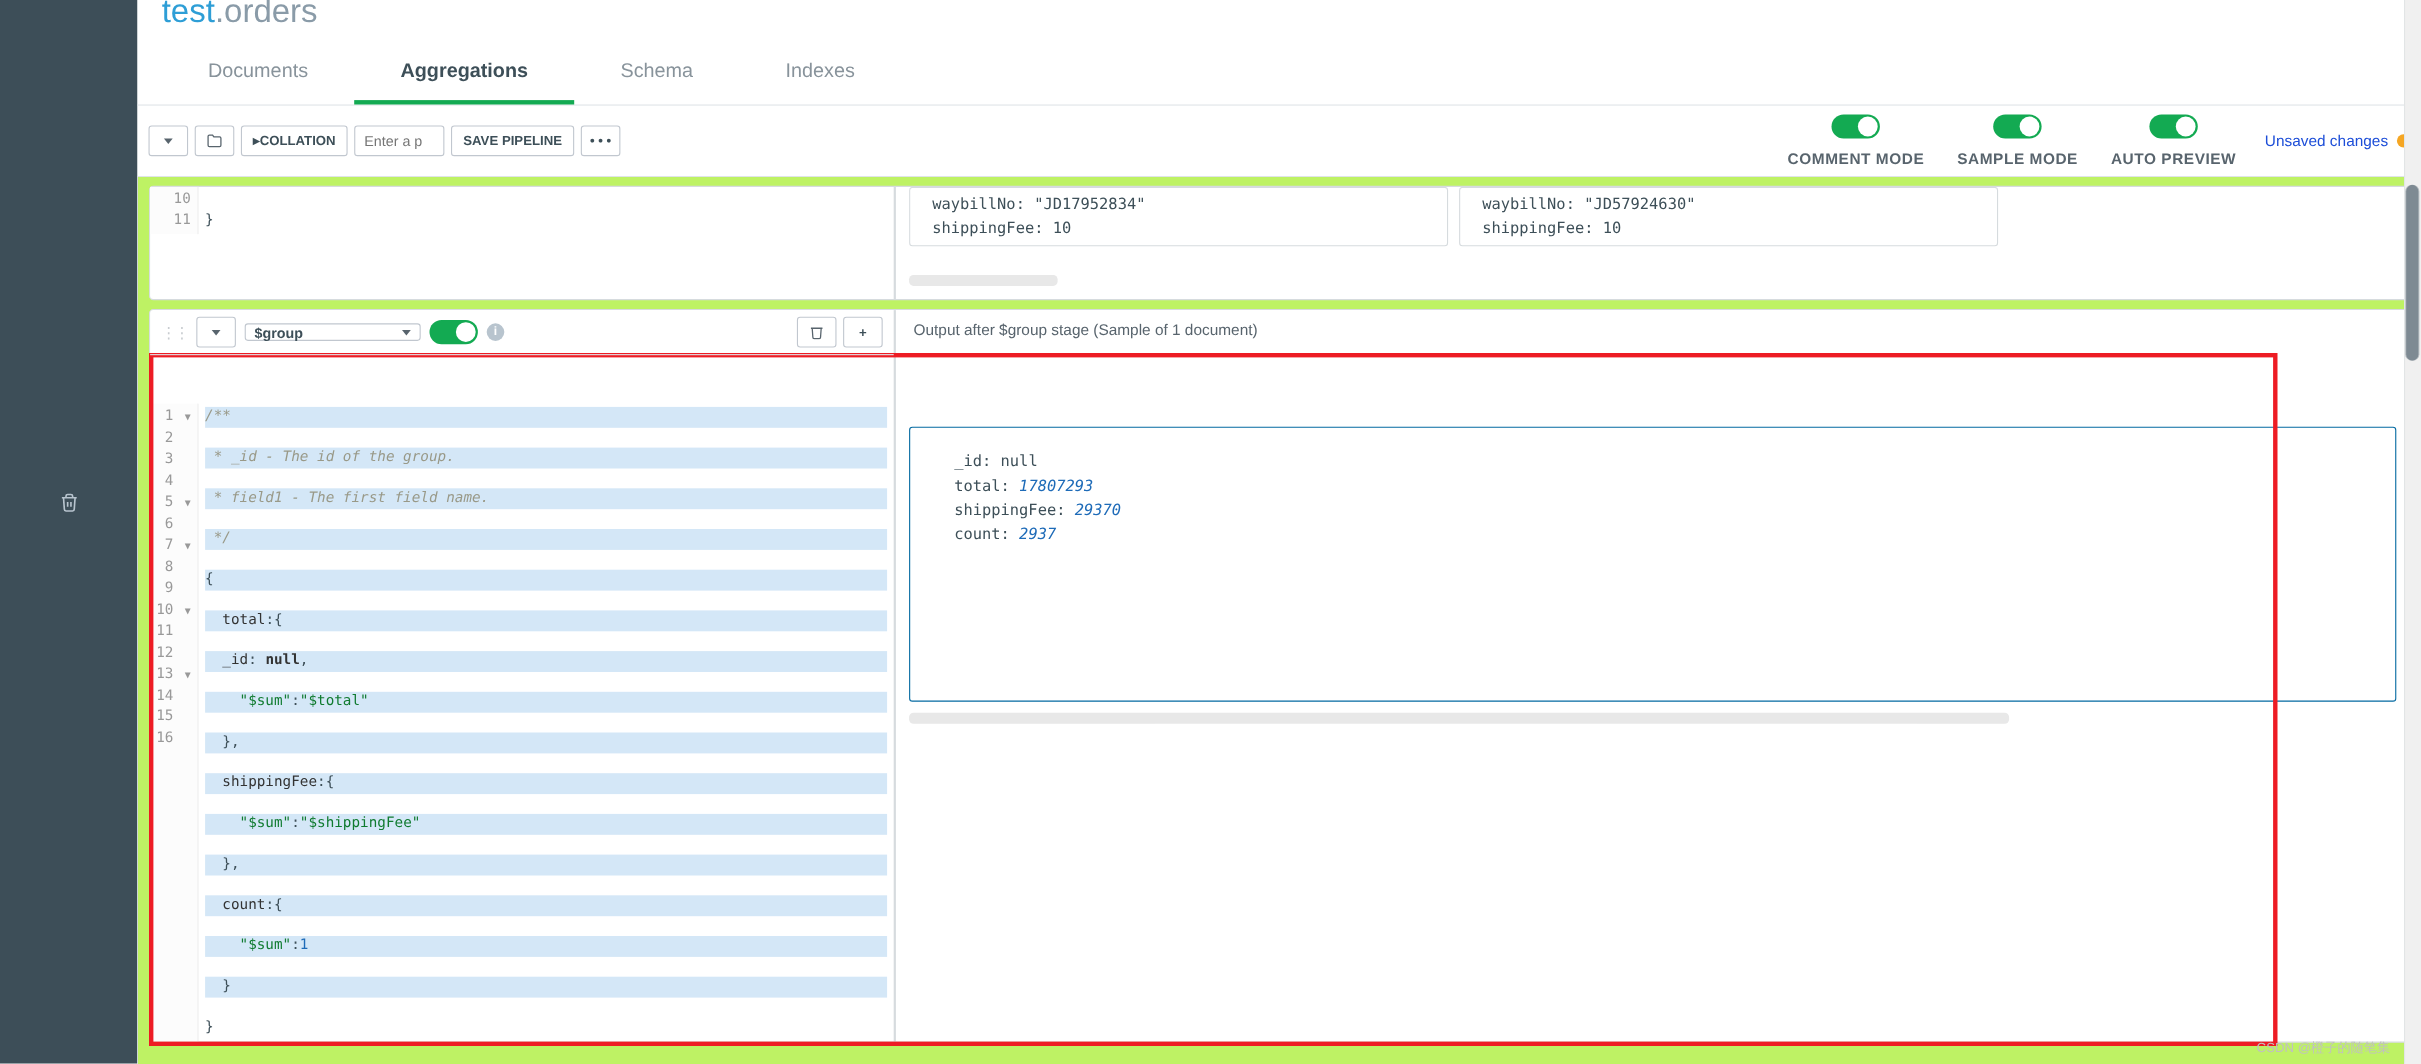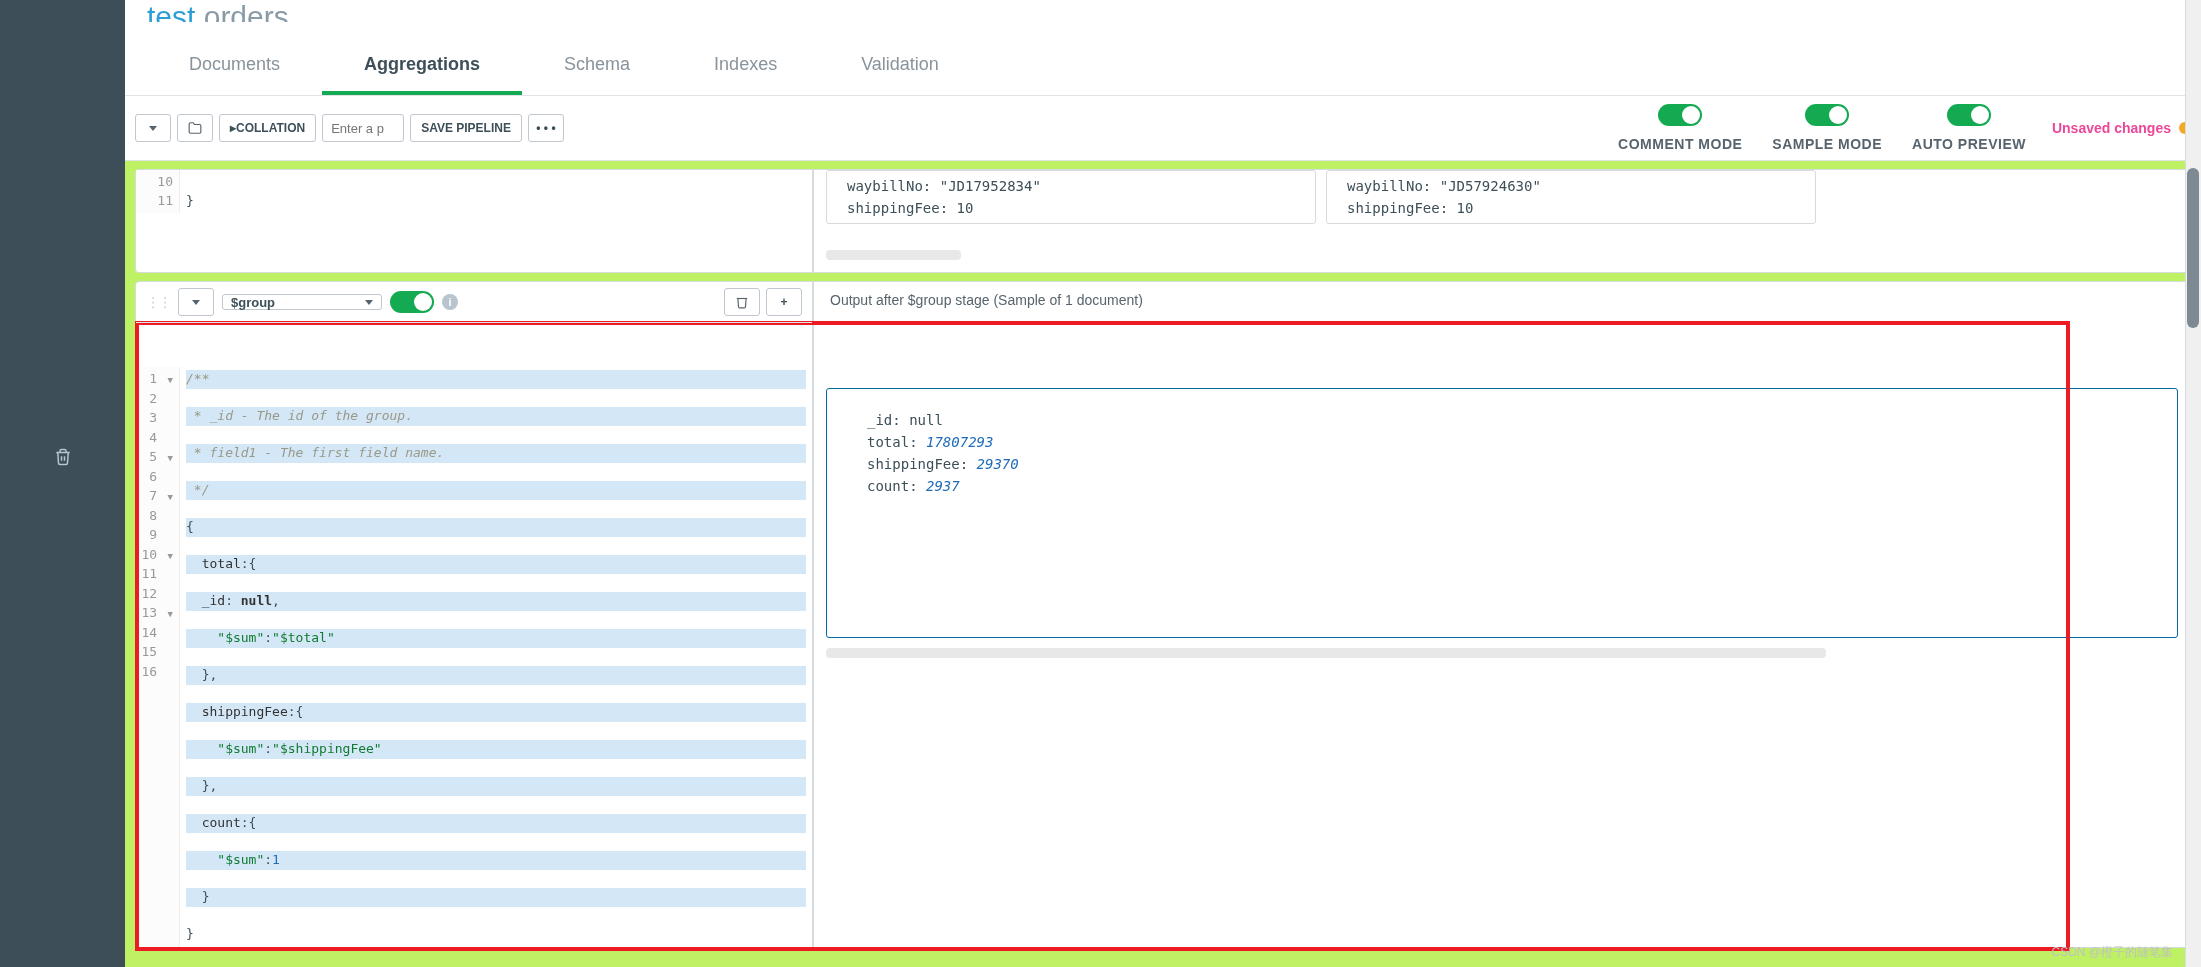--- a/index.html
+++ b/index.html
@@ -1,21 +1,21 @@
 <!DOCTYPE html>
 <html><head>
 <meta charset="utf-8">
 <style>
 * { box-sizing: border-box; margin: 0; padding: 0; }
 body { font-family: -apple-system, "Segoe UI", Helvetica, Arial, sans-serif; background: #fff; color: #3d4f58; font-size: 13px; overflow: hidden; }
 .app { display: flex; height: 967px; width: 2201px; }
 .left-rail { width: 125px; background: #3d4e58; flex-shrink: 0; position: relative; }
 .trash { position: absolute; bottom: 498px; left: 50%; transform: translateX(-50%); color: #b8c4ce; }
 .main { flex: 1; background: #fff; display: flex; flex-direction: column; position: relative; }
-.header { padding: 0 22px; display: flex; align-items: flex-start; justify-content: space-between; height: 22px; overflow: hidden; }
+.header { padding: 0 22px; display: flex; align-items: center; justify-content: space-between; height: 22px; overflow: hidden; }
 .ns { font-size: 30px; font-weight: 300; color: #8a9ba8; }
 .ns .db { color: #2e9ed6; }
 .stats { display: flex; gap: 18px; align-items: baseline; font-family: Menlo, Consolas, monospace; }
 .stat-group { display: flex; align-items: baseline; gap: 10px; }
 .stat-label { font-size: 11px; letter-spacing: 1px; color: #58646d; text-transform: uppercase; font-weight: 600; }
 .stat-big { font-size: 30px; color: #3d4f58; font-weight: 300; }
 .stat-small { font-size: 17px; color: #a8b3bb; }
 .divider-v { width: 1px; height: 30px; background: #d6dbde; margin: 0 8px; }
 .tabs { display: flex; border-bottom: 1px solid #e0e4e8; padding: 0 22px; margin-top: 18px; }
 .tab { padding: 14px 42px 16px; font-size: 18px; color: #88939b; cursor: pointer; border-bottom: 4px solid transparent; font-weight: 500; }
@@ -23,21 +23,21 @@
 .toolbar { display: flex; align-items: center; gap: 6px; padding: 8px 10px; border-bottom: 1px solid #e0e4e8; }
 .btn { border: 1px solid #c1c7cf; background: #fff; border-radius: 3px; height: 28px; display: inline-flex; align-items: center; justify-content: center; padding: 0 10px; cursor: pointer; font-size: 12px; color: #3d4f58; font-weight: 600; }
 .btn.icon-only { padding: 0; width: 36px; }
 .caret-down { width: 0; height: 0; border-left: 4px solid transparent; border-right: 4px solid transparent; border-top: 5px solid #58646d; }
 .input { border: 1px solid #c1c7cf; border-radius: 3px; height: 28px; padding: 0 8px; width: 82px; font-size: 13px; color: #888; }
 .toolbar-spacer { flex: 1; }
 .toggle-group { display: flex; align-items: center; gap: 10px; margin-left: 24px; flex-direction: column; }
 .toggle { width: 44px; height: 22px; border-radius: 11px; background: #13aa52; position: relative; cursor: pointer; }
 .toggle::after { content: ''; width: 18px; height: 18px; background: #fff; border-radius: 50%; position: absolute; right: 2px; top: 2px; }
 .toggle-label { font-size: 14px; font-weight: 700; color: #58646d; letter-spacing: 0.5px; }
-.unsaved { color: #ec4899; font-weight: 700; font-size: 14px; margin-left: 20px; display: flex; align-items: center; gap: 8px; }
+.unsaved { color: #1d4ed8; font-weight: 400; font-size: 14px; margin-left: 20px; display: flex; align-items: center; gap: 8px; }
 .dot-orange { width: 12px; height: 12px; background: #f5a623; border-radius: 50%; }
 .content { flex: 1; overflow-y: auto; padding: 0 10px; background: #bef264; }
 .stage-card { background: #fff; border: 1px solid #d6dbde; border-radius: 4px; margin-top: 8px; display: flex; }
 .stage-left { width: 678px; flex-shrink: 0; border-right: 2px solid #d6dbde; }
 .stage-right { flex: 1; padding: 0 12px 12px; }
 .stage-header { display: flex; align-items: center; padding: 6px 10px; gap: 8px; border-bottom: 1px solid #e0e4e8; position: relative; z-index: 5; }
 .grip { color: #c8ccd0; font-size: 14px; letter-spacing: -2px; }
 .stage-select { border: 1px solid #c1c7cf; border-radius: 3px; height: 16px; width: 160px; display: flex; align-items: center; justify-content: space-between; padding: 0 8px; font-weight: 700; cursor: pointer; }
 .info-circle { width: 16px; height: 16px; border-radius: 50%; background: #b8c4ce; color: #fff; display: inline-flex; align-items: center; justify-content: center; font-size: 11px; font-weight: bold; }
 .stage-actions { margin-left: auto; display: flex; gap: 6px; }
@@ -83,21 +83,20 @@
   <div class="main">
     <div class="header">
       <div class="ns"><span class="db">test</span><span>.orders</span></div>
     </div>
 
     <div class="tabs" id="tab-bar">
         <div class="tab">Documents</div>
         <div class="tab active">Aggregations</div>
         <div class="tab">Schema</div>
         <div class="tab">Indexes</div>
-        <div class="tab">Validation</div>
       </div>
 
     <div class="toolbar">
       <button class="btn icon-only">
           <span class="caret-down"></span>
         </button>
       <button class="btn icon-only">
         <svg width="16" height="14" viewBox="0 0 24 24" fill="none" stroke="#58646d" stroke-width="2">
             <path d="M22 19a2 2 0 0 1-2 2H4a2 2 0 0 1-2-2V5a2 2 0 0 1 2-2h5l2 3h9a2 2 0 0 1 2 2z"></path>
           </svg>

